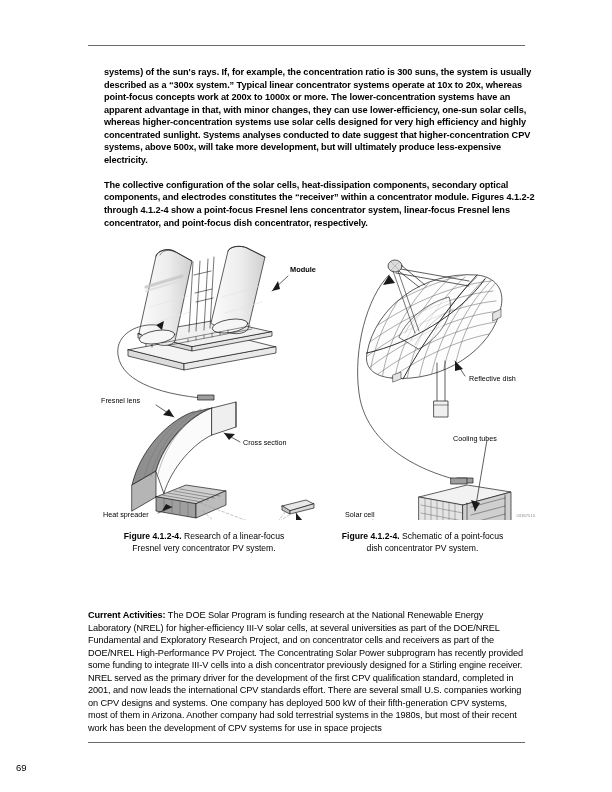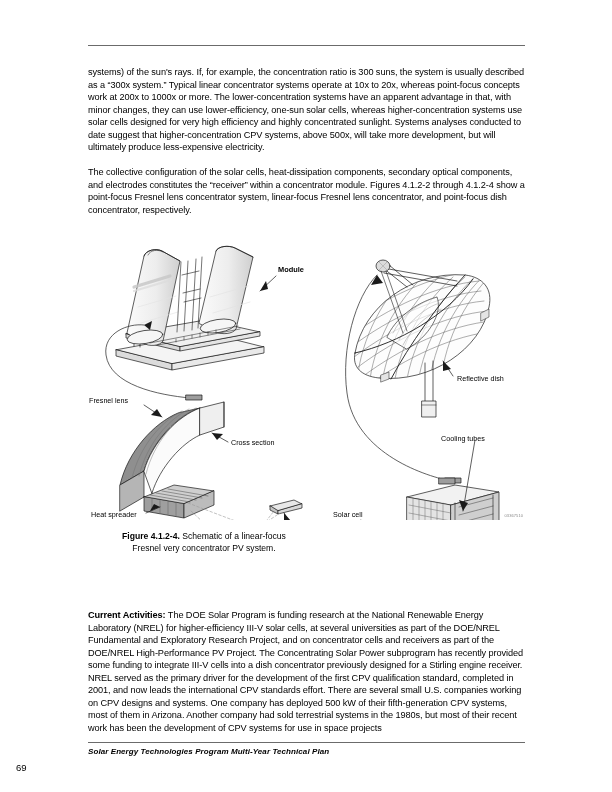--- a/index.html
+++ b/index.html
@@ -21,38 +21,39 @@
   .header-rule {
     position: absolute;
     left: 88px;
     top: 45px;
     width: 437px;
     height: 1px;
     background: #6b6b6b;
   }
   .content {
     position: absolute;
-    left: 88px;
+    left: 104px;
     top: 66px;
     width: 437px;
+    font-weight: bold;
   }
   p.body-text {
     font-size: 9.2px;
     line-height: 12.55px;
     margin: 0 0 12.5px 0;
     text-align: left;
     letter-spacing: -0.01em;
   }
   p.body-text.last { margin-bottom: 0; }
   .bold { font-weight: bold; }
 
   
   .figures {
     position: absolute;
-    left: 88px;
+    left: 100px;
     top: 245px;
     width: 437px;
     height: 275px;
   }
   .fig {
     position: absolute;
     top: 0;
     height: 275px;
   }
   .fig-left  { left: 0px;   width: 240px; }
@@ -444,26 +445,29 @@
         <text x="108" y="196" font-family="Liberation Sans, sans-serif" font-size="7.2" fill="#000">Cooling tubes</text>
         <text x="0" y="272" font-family="Liberation Sans, sans-serif" font-size="7.2" fill="#000">Solar cell</text>
         <text x="166" y="299" font-family="Liberation Sans, sans-serif" font-size="7.4" font-weight="bold" fill="#000">Receiver</text>
       </svg>
       <div class="fig-stamp">03367510</div>
     </div>
   </div>
 
   <div class="captions">
     <div class="caption caption-left">
-      <span class="lead">Figure 4.1.2-4.</span><span>  Schematic of a linear-focus</span><br>
+      <span class="lead">Figure 4.1.2-4.</span><span>  Research of a linear-focus</span><br>
       <span>Fresnel very concentrator PV system.</span>
+    </div>
+    <div class="caption caption-right">
+      <span class="lead">Figure 4.1.2-4.</span><span>  Schematic of a point-focus</span><br>
+      <span>dish concentrator PV system.</span>
     </div>
   </div>
 
   <div class="lower">
     <p class="body-text last"><span class="bold">Current Activities:</span><span>  The DOE Solar Program is funding research at the National Renewable Energy Laboratory (NREL) for higher-efficiency III-V solar cells, at several universities as part of the DOE/NREL Fundamental and Exploratory Research Project, and on concentrator cells and receivers as part of the DOE/NREL High-Performance PV Project.  The Concentrating Solar Power subprogram has recently provided some funding to integrate III-V cells into a dish concentrator previously designed for a Stirling engine receiver.  NREL served as the primary driver for the development of the first CPV qualification standard, completed in 2001, and now leads the international CPV standards effort.  There are several small U.S. companies working on CPV designs and systems.  One company has deployed 500 kW of their fifth-generation CPV systems, most of them in Arizona.  Another company had sold terrestrial systems in the 1980s, but most of their recent work has been the development of CPV systems for use in space projects</span></p>
   </div>
 
   <div class="footer-rule"></div>
-  <div class="footer-title">Solar Energy Technologies Program Multi-Year Technical Plan</div>
   <div class="page-number">69</div>
 
 </div>
 
 </body></html>

